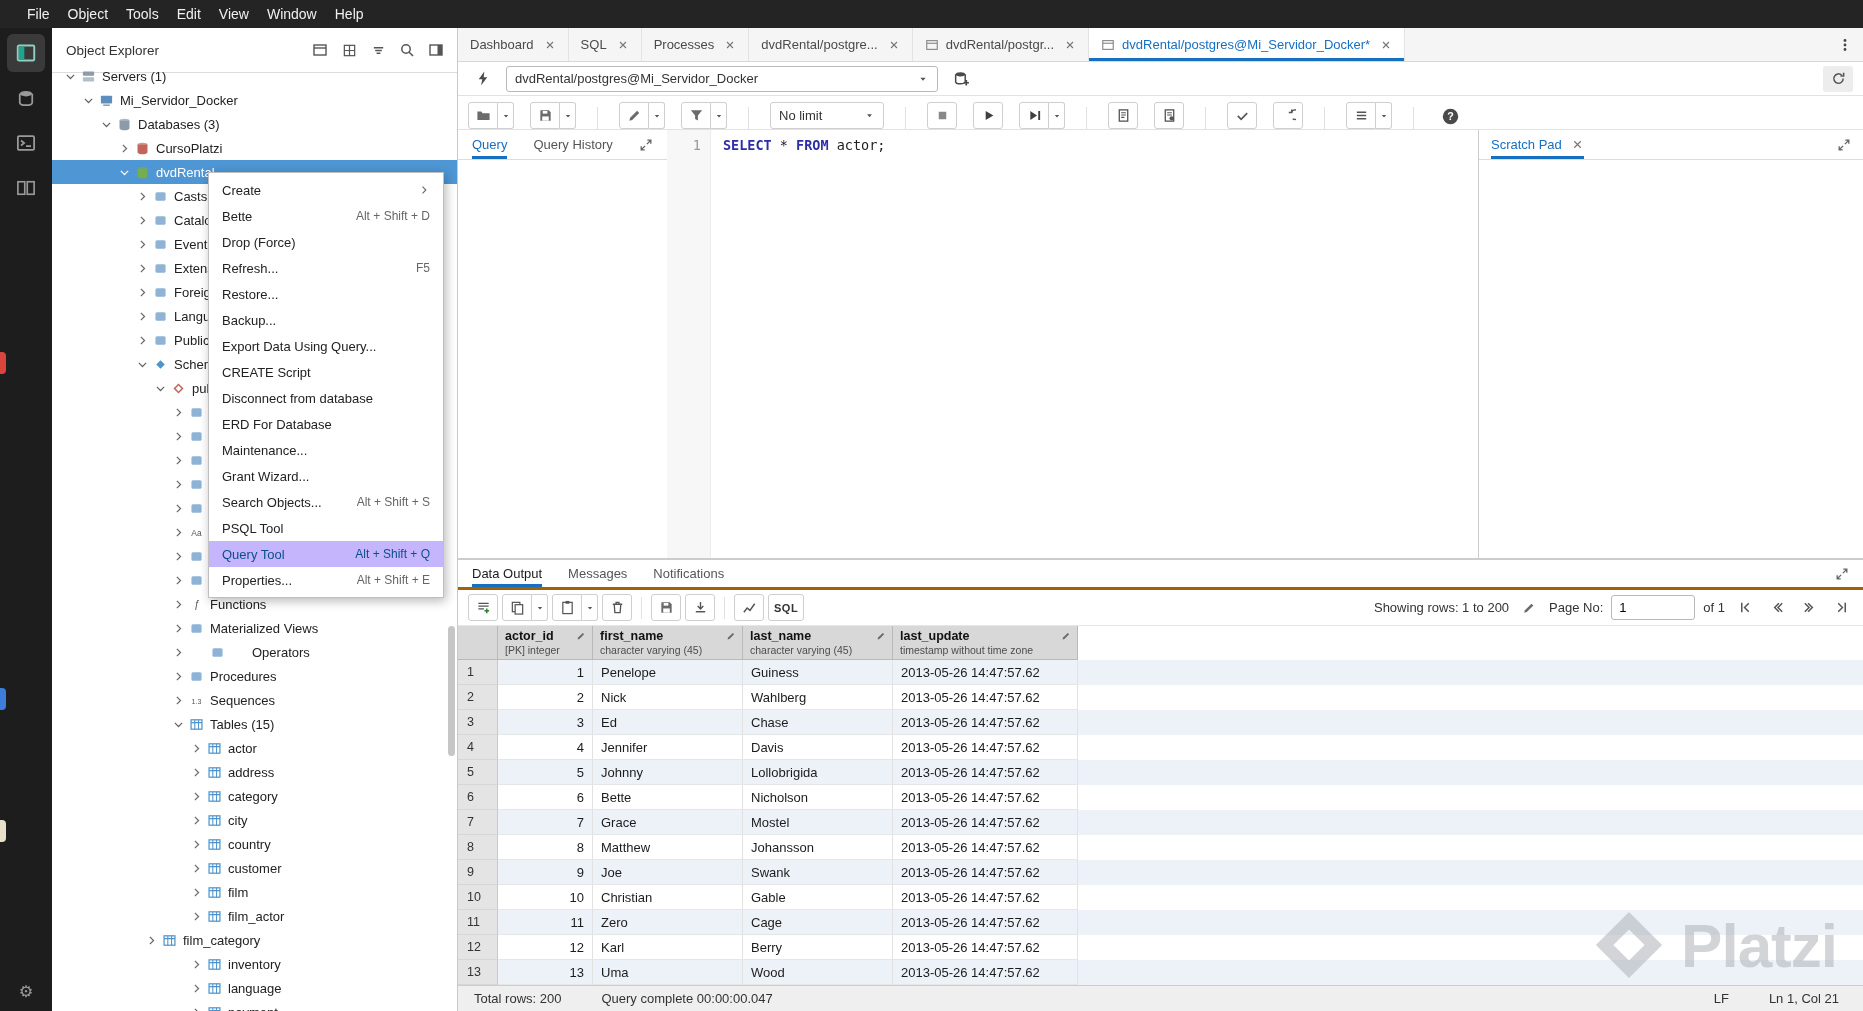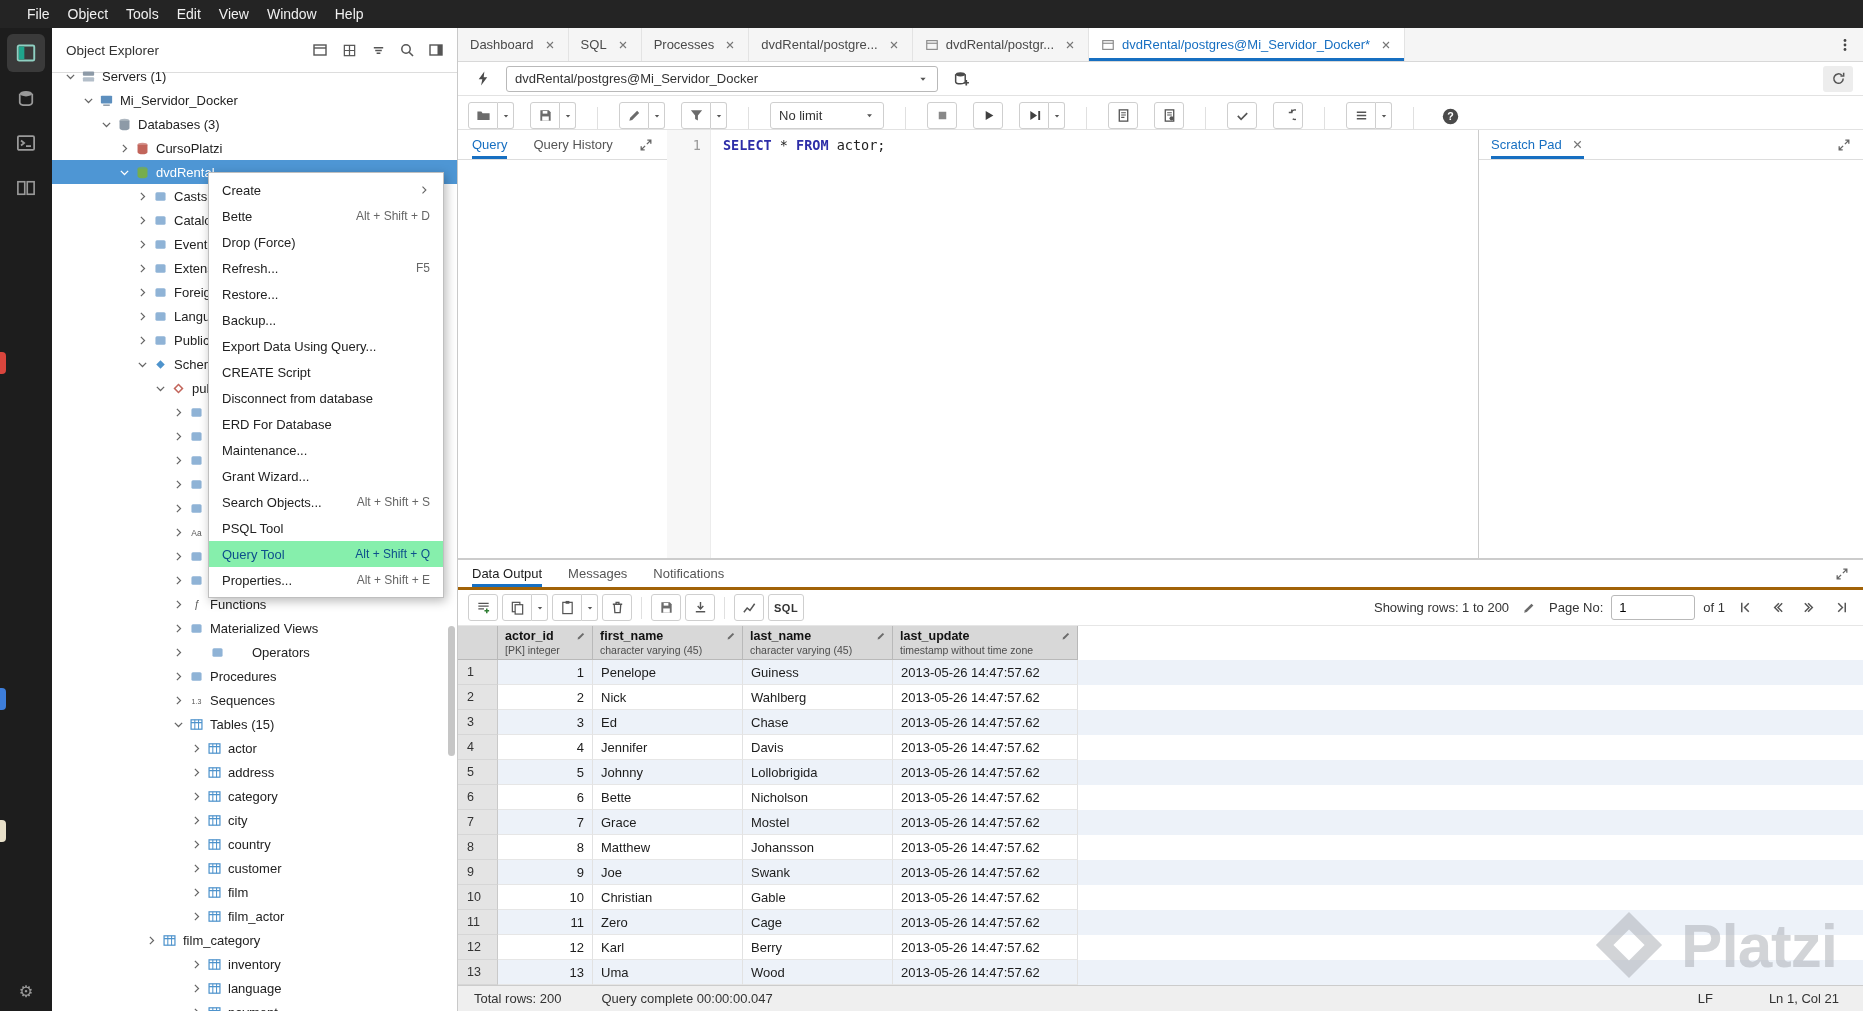--- a/index.html
+++ b/index.html
@@ -96,30 +96,30 @@
   .g-name { font-size:12.5px; font-weight:bold; color:#111; display:flex; justify-content:space-between; align-items:center; }
   .g-type { font-size:10.5px; color:#4d4d4d; margin-top:1px; white-space:nowrap; }
   .g-row { display:flex; height:25px; background:#fff; }
   .g-row.odd { background:#edf2f9; }
   .g-rn { background:#e4e4e4; border-right:1px solid #c9c9c9; border-bottom:1px solid #d6d6d6; font-size:12.5px; color:#333; display:flex; align-items:center; padding-left:9px; flex:none; }
   .g-cell { border-right:1px solid #e2e2e2; border-bottom:1px solid #e6e6e6; font-size:13px; color:#1c1c1c; display:flex; align-items:center; padding:0 8px; flex:none; }
   .g-cell.num { justify-content:flex-end; }
 
   .statusbar { position:absolute; bottom:0; left:0; right:0; height:26px; background:#efefef; border-top:1px solid #ccc; display:flex; align-items:center; padding:0 16px; font-size:13px; color:#333; z-index:8; }
   .sb-gap { width:40px; }
-  .sb-right { margin-left:auto; display:flex; gap:56px; padding-right:8px; }
+  .sb-right { margin-left:auto; display:flex; gap:40px; padding-right:8px; }
 
   .watermark { position:absolute; right:26px; bottom:30px; display:flex; align-items:center; gap:16px; opacity:.55; z-index:5; pointer-events:none; }
   .wm-text { font-size:62px; font-weight:bold; color:#aeb2b8; letter-spacing:-1px; }
 
   
   .ctx { position:absolute; left:208px; top:172px; width:236px; background:#fff; border:1px solid #bfbfbf; box-shadow:2px 3px 10px rgba(0,0,0,.28); padding:4px 0; z-index:100; }
   .ctx-item { height:26px; display:flex; align-items:center; justify-content:space-between; padding:0 13px; font-size:13px; color:#222; cursor:default; }
   .ctx-item .sc { color:#666; font-size:12px; margin-left:22px; white-space:nowrap; }
-  .ctx-item.hl { background:#86efac; color:#0d4f8b; }
+  .ctx-item.hl { background:#c4b5fd; color:#0d4f8b; }
   .ctx-item.hl .sc { color:#0d4f8b; }
 </style>
 </head>
 <body>
 
 <div class="menubar">
     <div class="mitem">File</div>
     <div class="mitem">Object</div>
     <div class="mitem">Tools</div>
     <div class="mitem">Edit</div>

